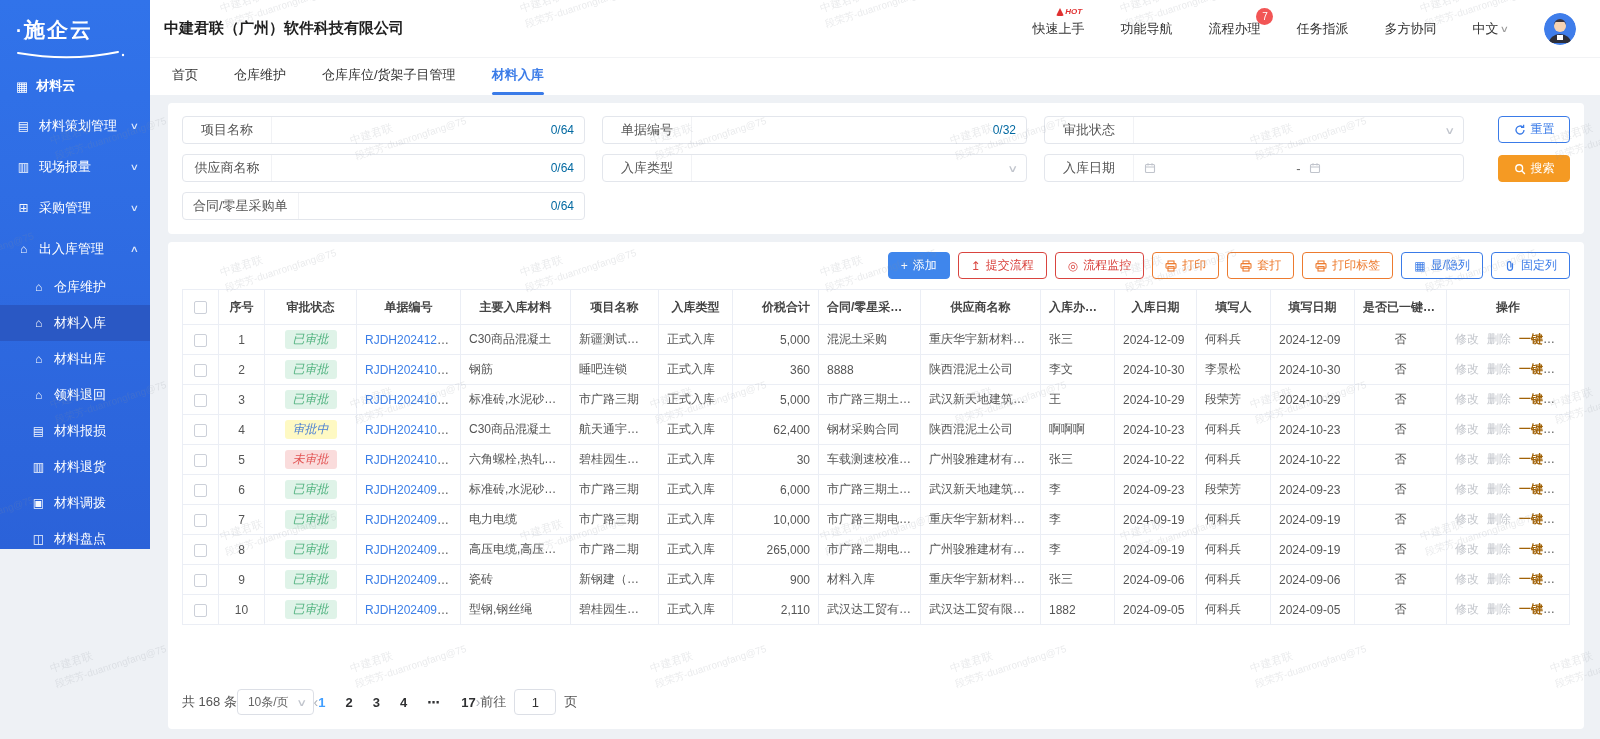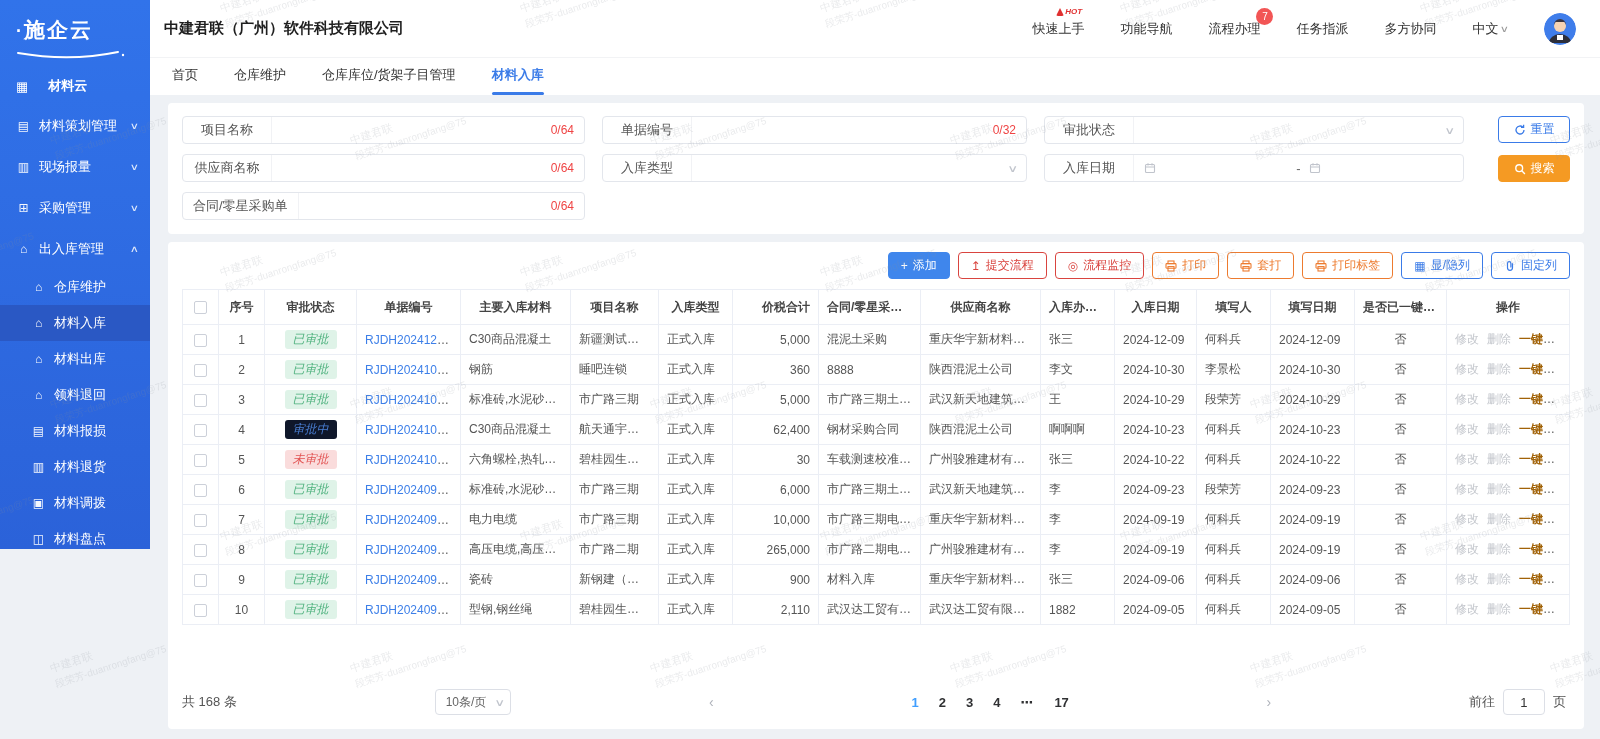--- a/index.html
+++ b/index.html
@@ -36,21 +36,21 @@
   .tab { font-size:13px; color:#333; padding-bottom:11px; position:relative; cursor:pointer; white-space:nowrap; }
   .tab.active { color:#3a7be8; font-weight:bold; }
   .tab.active::after { content:""; position:absolute; left:0; right:0; bottom:0; height:3px; background:#3a7be8; border-radius:2px; }
 
   
   .search-card { background:#fff; margin:8px 16px 0 18px; border-radius:4px; padding:13px 14px 14px; }
   .fgrid { display:grid; grid-template-columns:403px 425px 420px 1fr; column-gap:17px; row-gap:10px; }
   .ffield { display:flex; align-items:center; height:28px; border:1px solid #e3e6ec; border-radius:4px; font-size:13px; color:#555; background:#fff; }
   .flabel { min-width:88px; text-align:center; padding:0 10px; white-space:nowrap; }
   .finput { flex:1; align-self:stretch; display:flex; align-items:center; padding:0 10px; border-left:1px solid #f1f2f5; }
-  .fcounter { margin-left:auto; color:#ef4444; font-size:12px; }
+  .fcounter { margin-left:auto; color:#0369a1; font-size:12px; }
   .fchev { margin-left:auto; color:#c0c4cc; font-size:10px; transform:scaleX(1.5); }
   .dslot { flex:1; display:flex; align-items:center; gap:6px; color:#c0c4cc; }
   .dsep { color:#666; padding:0 8px; }
   .btncol { grid-column:4; grid-row:1 / 3; display:flex; flex-direction:column; align-items:flex-end; justify-content:space-between; }
   .btn-reset, .btn-search { width:72px; height:27px; border-radius:4px; font-size:12px; display:flex; align-items:center; justify-content:center; gap:5px; cursor:pointer; }
   .btn-reset { border:1px solid #3a7be8; color:#3a7be8; background:#fff; }
   .btn-search { border:1px solid #f59a23; background:#f59a23; color:#fff; }
 
   
   .table-card { background:#fff; margin:8px 16px 10px 18px; border-radius:4px; padding:10px 14px 12px; flex:1; display:flex; flex-direction:column; min-height:0; }
@@ -63,29 +63,29 @@
   .tbtn svg { display:block; }
 
   table { width:100%; border-collapse:collapse; table-layout:fixed; font-size:12px; color:#555; }
   th,td { border:1px solid #ebeef5; height:30px; padding:0 8px; overflow:hidden; white-space:nowrap; text-overflow:ellipsis; }
   th { height:35px; color:#444; font-weight:bold; background:#fff; }
   td.r, th.r { text-align:right; }
   td.c, th.c { text-align:center; }
   .cb { width:13px; height:13px; border:1px solid #ccd0d9; border-radius:2px; background:#fff; display:inline-block; vertical-align:middle; cursor:pointer; }
   .badge { display:inline-block; padding:2px 8px; border-radius:3px; font-size:12px; line-height:15px;font-style:italic; }
   .badge.approved { background:#dff3e8; color:#4fb27e; }
-  .badge.pending  { background:#0f172a; color:#4a7fd4; }
+  .badge.pending  { background:#fef9c3; color:#4a7fd4; }
   .badge.rejected { background:#fadcdc; color:#e25454; }
   .link { color:#3d7fe8; cursor:pointer; }
   .op-dim { color:#c3c6cc; cursor:pointer; }
   .op-main { color:#a16207; font-weight:bold; cursor:pointer; margin-left:8px; }
   .op-dim + .op-dim { margin-left:8px; }
 
   
-  .pager { margin-top:auto; display:flex; justify-content:space-between; align-items:center; gap:8px; font-size:13px; color:#555; padding:12px 4px 2px 0; }
+  .pager { margin-top:auto; display:flex; justify-content:flex-start; align-items:center; gap:0; font-size:13px; color:#555; padding:12px 4px 2px 0; }
   .psize { position:relative; border:1px solid #dcdfe6; border-radius:4px; height:26px; padding:0 24px 0 10px; display:flex; align-items:center; font-size:12px; color:#666; cursor:pointer; }
   .psize .fchev { position:absolute; right:7px; margin:0; }
   .pages { display:flex; align-items:center; gap:20px; font-weight:bold; color:#303133; }
   .page { cursor:pointer; }
   .page.active { color:#409eff; }
   .parrow { color:#aeb2ba; cursor:pointer; font-size:14px; }
   .pellip { color:#303133; letter-spacing:1px; cursor:pointer; }
   .goto { display:flex; align-items:center; gap:8px; }
   .goto input { width:42px; height:26px; border:1px solid #dcdfe6; border-radius:4px; text-align:center; font-size:13px; color:#333; font-family:inherit; }
 
@@ -98,21 +98,21 @@
 <body>
 
 <aside class="sidebar">
   <div class="side-logo"><span class="dot">·</span><span>施企云</span></div>
   <svg class="swoosh" width="112" height="12" viewBox="0 0 112 12" fill="none">
       <path d="M4 4 Q 56 13 104 3" stroke="#ffffff" stroke-width="2" stroke-linecap="round"></path>
       <circle cx="109" cy="6" r="1.2" fill="#fff"></circle>
     </svg>
   <div class="side-section">
     <span class="ic">▦</span>
-    <span class="lbl" style="margin-left:20px">材料云</span>
+    <span class="lbl" style="margin-left:8px">材料云</span>
   </div>
   <nav>
       <div class="side-item">
         <span class="ic">▤</span>
         <span class="lbl">材料策划管理</span>
         <span class="chev">∨</span>
       </div>
       <div class="side-item">
         <span class="ic">▥</span>
         <span class="lbl">现场报量</span>

